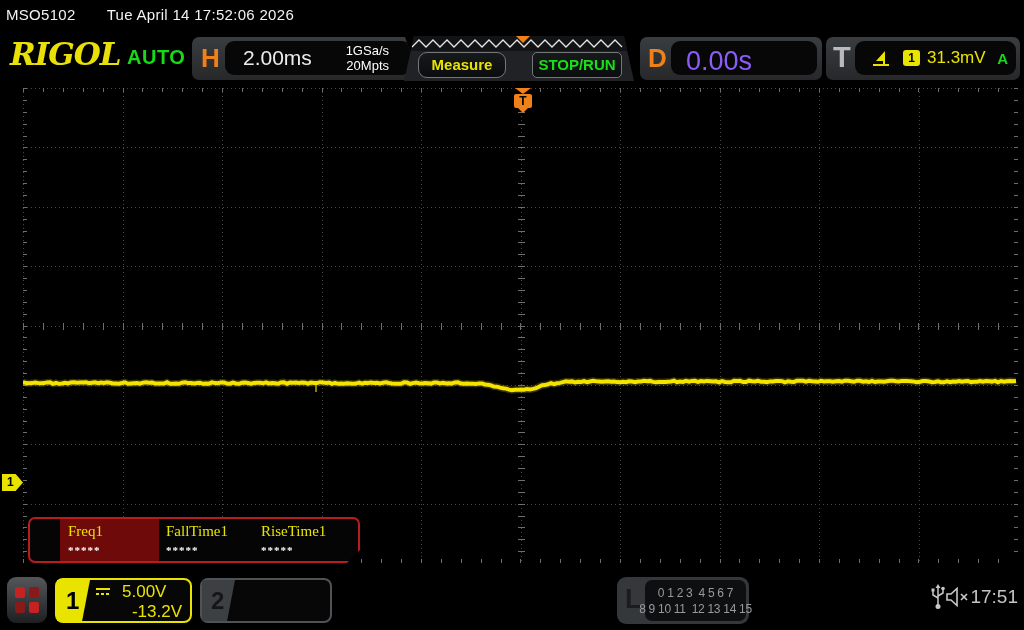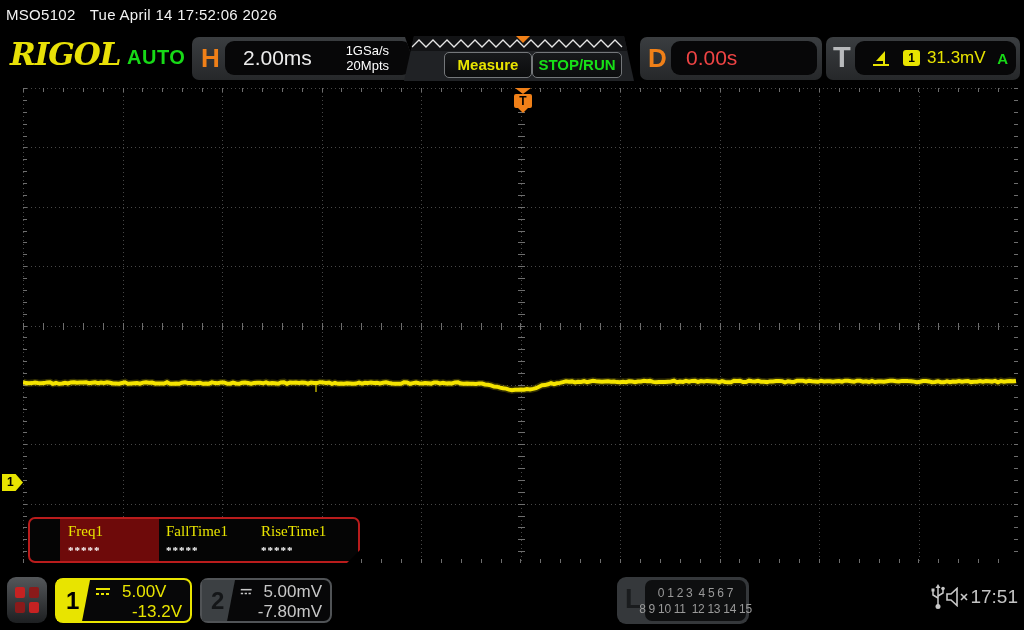--- a/index.html
+++ b/index.html
@@ -3,21 +3,21 @@
 <meta charset="utf-8">
 <style>
   * { margin:0; padding:0; box-sizing:border-box; }
   html,body { background:#000; }
   body {
     width:1024px; height:630px; position:relative; overflow:hidden;
     font-family:"Liberation Sans", sans-serif; color:#fff;
   }
   
   .top-bar { position:absolute; left:6px; top:6px; font-size:15px; color:#f2f2f2; letter-spacing:.3px; }
-  .top-bar .model { margin-right:14px; }
+  .top-bar .model { margin-right:31px; }
 
   
   .brand {
     position:absolute; left:10px; top:36px;
     font-family:"DejaVu Serif", serif; font-style:italic; font-weight:bold;
     font-size:31px; color:#e8e007; letter-spacing:-1px;
   }
   .auto-status { position:absolute; left:127px; top:46px; font-size:20px; font-weight:bold; color:#17d917; letter-spacing:.5px; }
 
   .panel {
@@ -40,27 +40,27 @@
     background:#202225; clip-path:polygon(10px 0,calc(100% - 10px) 0,100% 100%,0 100%); }
   .preview-strip { position:absolute; left:0; top:0; width:230px; height:15px; background:#121315; }
   .preview-marker { position:absolute; left:112px; top:0; width:0; height:0;
     border-left:7px solid transparent; border-right:7px solid transparent; border-top:7px solid #f08018; }
 
   .scope-btn {
     position:absolute; top:52px; height:26px; line-height:24px; text-align:center;
     background:linear-gradient(#17191b,#0b0c0d); border:1px solid #74777a; border-radius:5px;
     font-size:15px; font-weight:bold; cursor:pointer;
   }
-  .measure-btn { left:444px; width:88px; color:#e8e400; }
+  .measure-btn { left:418px; width:88px; color:#e8e400;border-radius:9px; }
   .stoprun-btn { left:532px; width:90px; color:#17e017; }
 
   .d-panel { left:640px; width:182px; }
   .d-panel .panel-letter { left:8px; top:6px; }
   .d-panel .display { left:31px; right:5px; }
-  .d-value { position:absolute; left:15px; top:5px; font-size:21px; color:#ef4444; }
+  .d-value { position:absolute; left:15px; top:5px; font-size:27px; color:#8b5cf6; }
 
   .t-panel { left:826px; width:194px; }
   .t-panel .panel-letter { left:7px; top:4px; color:#b8babc; font-size:29px; }
   .t-panel .display { left:29px; right:4px; display:flex; align-items:center; }
   .t-slope { margin-left:16px; }
   .t-src-badge { margin-left:12px; width:17px; height:16px; background:#e8e400; border-radius:3px;
     color:#000; font-size:12px; font-weight:bold; text-align:center; line-height:16px; }
   .t-level { margin-left:7px; font-size:17px; color:#e8e400; }
   .t-mode { margin-left:auto; margin-right:8px; font-size:15px; font-weight:bold; color:#17d917; }
 
@@ -526,30 +526,20 @@
         <line x1="1" y1="7" x2="15" y2="7" stroke="currentColor" stroke-width="2" stroke-dasharray="3 2"></line>
       </svg>
       <span>5.00V</span>
     </div>
     <div class="row2">-13.2V</div>
   </div>
 </div>
 
 <div class="ch-badge ch2">
   <div class="tab">2</div>
-  <div class="vals">
-    <div class="row1">
-      <svg width="16" height="10" viewBox="0 0 16 10">
-        <line x1="1" y1="2" x2="15" y2="2" stroke="currentColor" stroke-width="2"></line>
-        <line x1="1" y1="7" x2="15" y2="7" stroke="currentColor" stroke-width="2" stroke-dasharray="3 2"></line>
-      </svg>
-      <span>5.00mV</span>
-    </div>
-    <div class="row2">-7.80mV</div>
-  </div>
 </div>
 
 <div class="logic-badge">
   <div class="l-letter">L</div>
   <div class="l-display">
     <div>0 1 2 3  4 5 6 7</div>
     <div>8 9 10 11  12 13 14 15</div>
   </div>
 </div>
 

